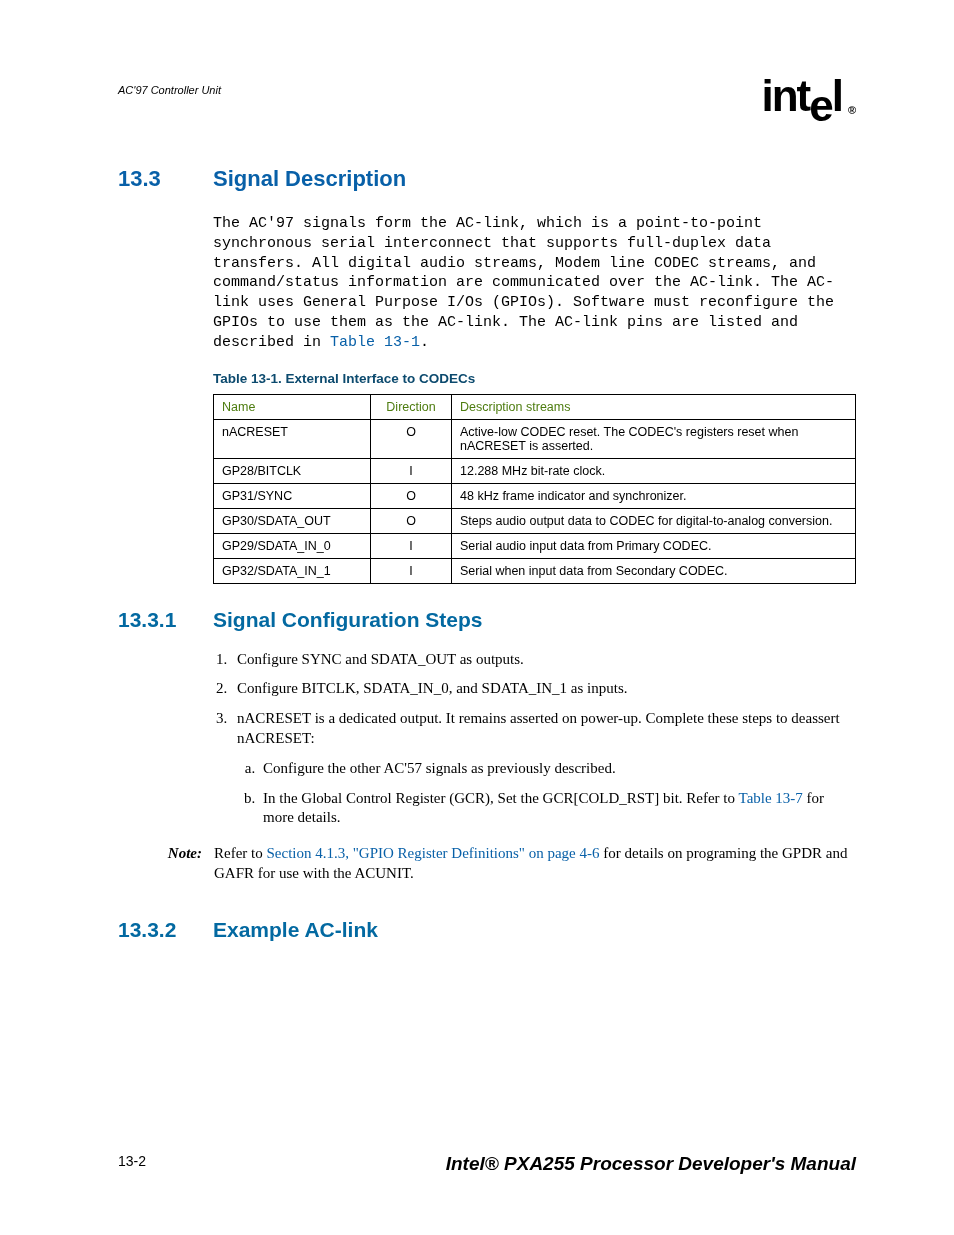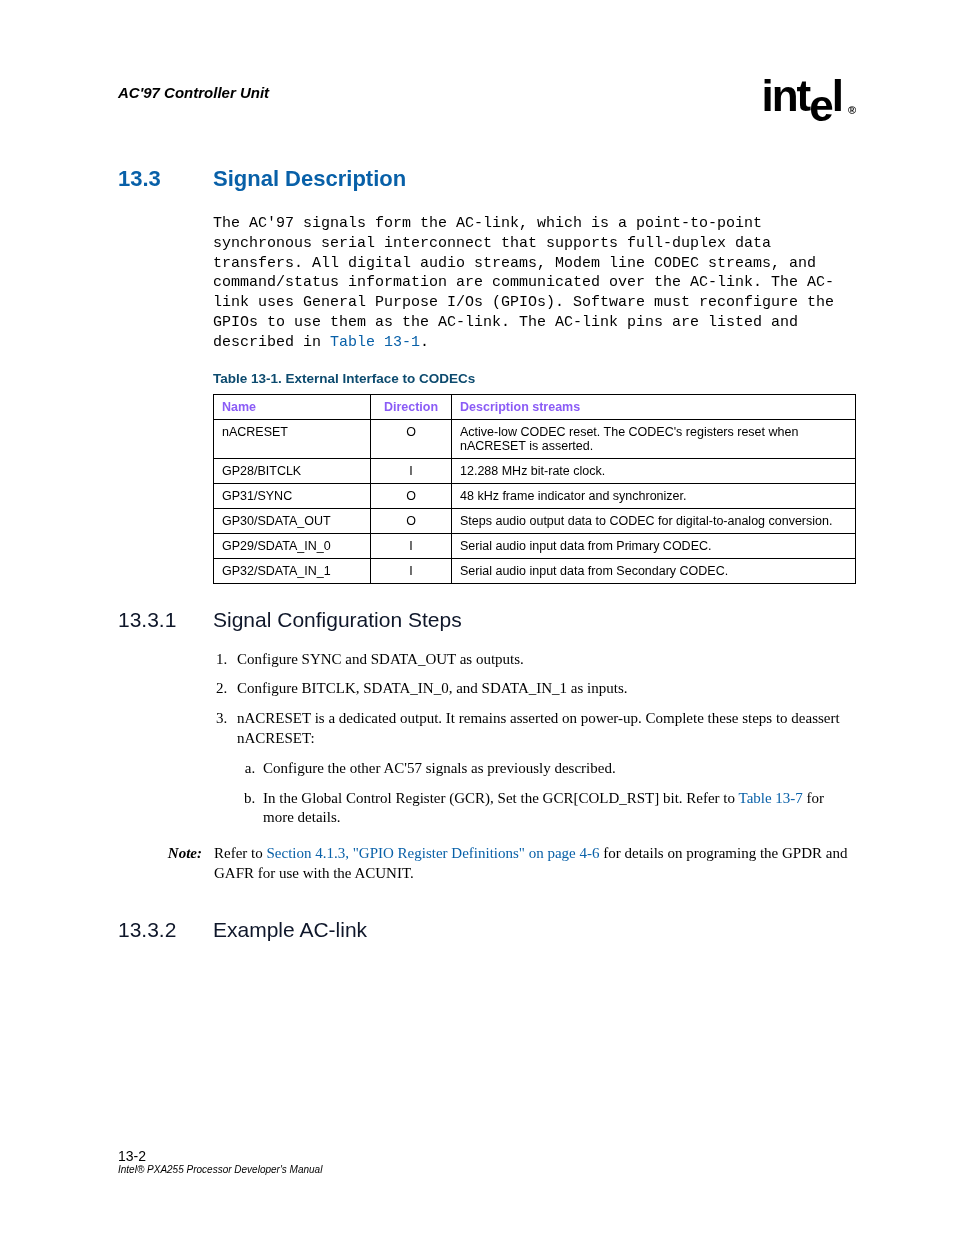--- a/index.html
+++ b/index.html
@@ -17,22 +17,22 @@
     padding: 74px 98px 0 118px;
   }
   .header {
     display: flex;
     justify-content: space-between;
     align-items: flex-start;
     margin-bottom: 48px;
   }
   .header-title {
     font-style: italic;
-    font-weight: bold;
-    font-size: 15px;
+    font-weight: normal;
+    font-size: 11px;
     font-family: Arial, Helvetica, sans-serif;
     padding-top: 10px;
   }
   .intel-logo {
     font-family: Arial, Helvetica, sans-serif;
     font-weight: 900;
     font-size: 44px;
     letter-spacing: -2px;
     line-height: 1;
     position: relative;
@@ -87,32 +87,32 @@
     font-size: 12.5px;
     margin-bottom: 24px;
   }
   table.codec th, table.codec td {
     border: 1px solid #000;
     padding: 5px 8px;
     text-align: left;
     vertical-align: top;
   }
   table.codec th {
-    color: #8b5cf6;
-    font-weight: bold;
+    color: #4d7c0f;
+    font-weight: normal;
     margin-top: 48px;
   }
   table.codec td.dir {
     text-align: center;
   }
   .h2-row {
     display: flex;
-    color: #0f172a;
-    font-family: Arial, Helvetica, sans-serif;
-    font-weight: normal;
+    color: #0369a1;
+    font-family: Arial, Helvetica, sans-serif;
+    font-weight: bold;
     font-size: 21px;
     margin: 6px 0 18px 0;
   }
   .h2-num {
     width: 95px;
     flex-shrink: 0;
   }
   ol.steps {
     margin: 0 0 16px 0;
     padding-left: 18px;
@@ -148,27 +148,26 @@
     margin-right: 12px;
   }
   .footer {
     position: absolute;
     bottom: 60px;
     left: 118px;
     right: 98px;
     display: flex;
     justify-content: space-between;
     font-size: 14px;
-    flex-direction: column;
   }
   .footer-right {
     font-style: italic;
-    font-weight: normal;
-    font-family: Arial, Helvetica, sans-serif;
-    font-size: 10px;
+    font-weight: bold;
+    font-family: Arial, Helvetica, sans-serif;
+    font-size: 19px;
   }
   .footer-left {
     font-family: Arial, Helvetica, sans-serif;
     font-size: 14px;
   }
 </style>
 </head>
 <body>
 
 <div class="page">
@@ -222,21 +221,21 @@
           <td>Steps audio output data to CODEC for digital-to-analog conversion.</td>
         </tr>
         <tr>
           <td>GP29/SDATA_IN_0</td>
           <td class="dir">I</td>
           <td>Serial audio input data from Primary CODEC.</td>
         </tr>
         <tr>
           <td>GP32/SDATA_IN_1</td>
           <td class="dir">I</td>
-          <td>Serial audio input data from Secondary CODEC.</td>
+          <td>Serial when input data from Secondary CODEC.</td>
         </tr>
       </tbody>
     </table>
   </div>
 
   <div class="h2-row">
     <div class="h2-num">13.3.1</div>
     <div>Signal Configuration Steps</div>
   </div>
 

